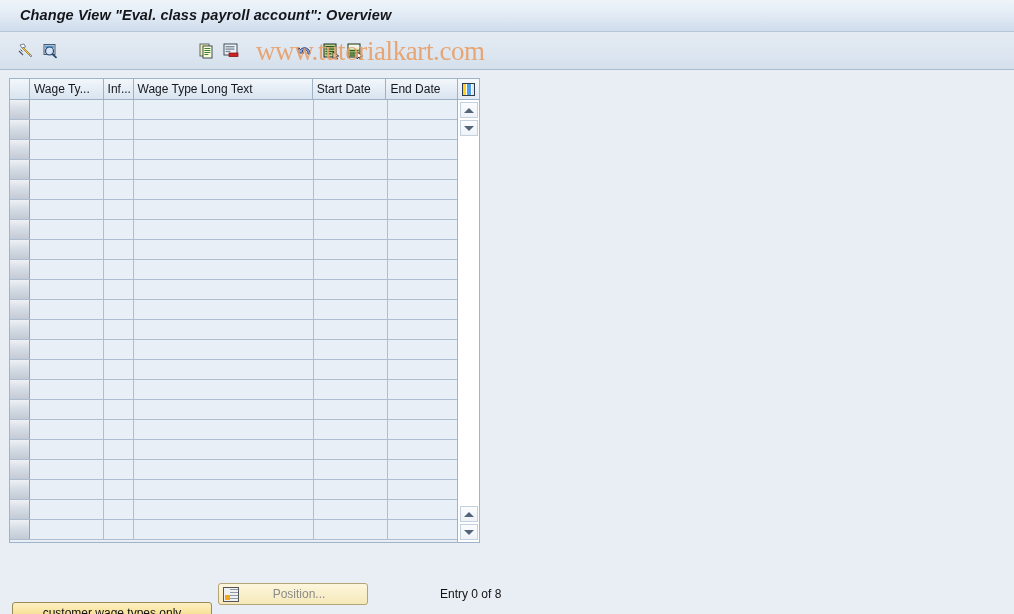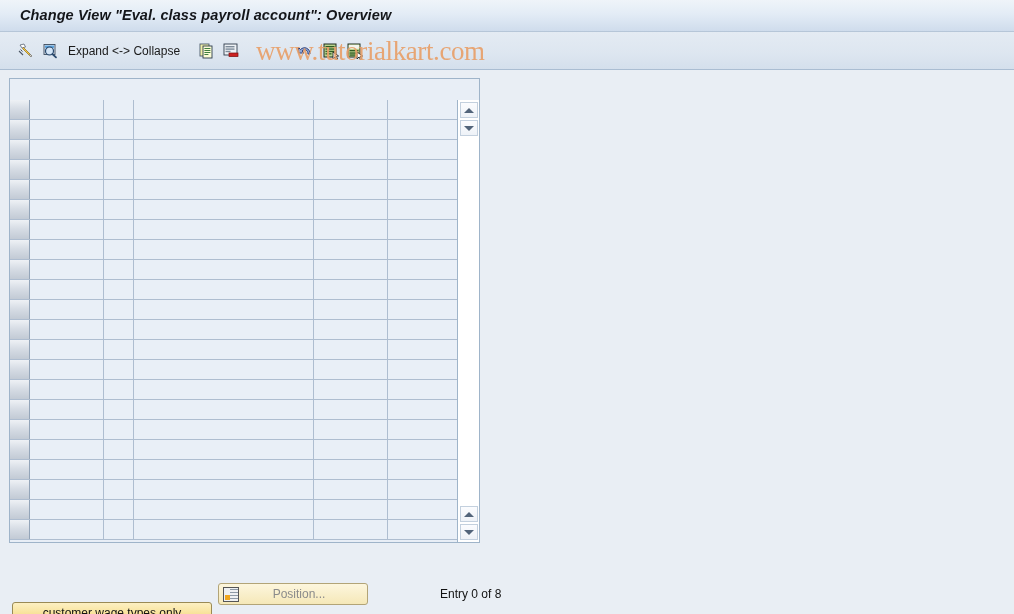--- a/index.html
+++ b/index.html
@@ -304,21 +304,20 @@
     <span class="ic">
       <svg width="18" height="18" viewBox="0 0 18 18">
         <rect x="3" y="2.5" width="11" height="10" fill="#dfe8f2" stroke="#3c4a5c" stroke-width="0.9"></rect>
         <rect x="4" y="3.5" width="9" height="2.4" fill="#5aa2dd"></rect>
         <circle cx="8.5" cy="9" r="4" fill="#cfe3f7" fill-opacity="0.8" stroke="#2a4a6e" stroke-width="1.2"></circle>
         <path d="M11.4 12 L15 15.4" stroke="#2a4a6e" stroke-width="1.8" stroke-linecap="round"></path>
       </svg>
     </span>
   </div>
 
-  <div class="tb-label" style="left:68px;">Expand &lt;-&gt; Collapse</div>
 
   <div class="tb-item" style="left:197px;width:20px;">
     <span class="ic">
       <svg width="18" height="18" viewBox="0 0 18 18">
         <rect x="2" y="2" width="9" height="12" fill="#f2f0a8" stroke="#4a5a6a" stroke-width="0.9"></rect>
         <rect x="5" y="4" width="9" height="12" fill="#fbfbd6" stroke="#2c3c4c" stroke-width="0.9"></rect>
         <g fill="#3f7f3f">
           <rect x="6.4" y="6" width="6" height="1"></rect>
           <rect x="6.4" y="8" width="6" height="1"></rect>
           <rect x="6.4" y="10" width="6" height="1"></rect>
@@ -380,20 +379,35 @@
         <path d="M11 10 L11 17 L13 15 L14.4 17.4 L15.6 16.6 L14.2 14.4 L16.6 14 Z" fill="#ffffff" stroke="#111" stroke-width="0.8"></path>
       </svg>
     </span>
   </div>
 </div>
 
 <div class="watermark">www.tutorialkart.com</div>
 
 <div class="table-wrap">
 
+  <div class="thead">
+    <div class="th sel"></div>
+    <div class="th c-wt">Wage Ty...</div>
+    <div class="th c-inf">Inf...</div>
+    <div class="th c-long">Wage Type Long Text</div>
+    <div class="th c-sd">Start Date</div>
+    <div class="th c-ed">End Date</div>
+    <div class="th c-cfg">
+      <span class="cfg-icon">
+        <i class="a"></i>
+          <i class="b"></i>
+          <i class="c"></i>
+      </span>
+    </div>
+  </div>
 
   <div class="tbody" id="tbody">
       <div class="trow">
         <div class="td sel"></div>
         <div class="td c-wt"></div>
         <div class="td c-inf"></div>
         <div class="td c-long"></div>
         <div class="td c-sd"></div>
         <div class="td c-ed"></div>
       </div>

